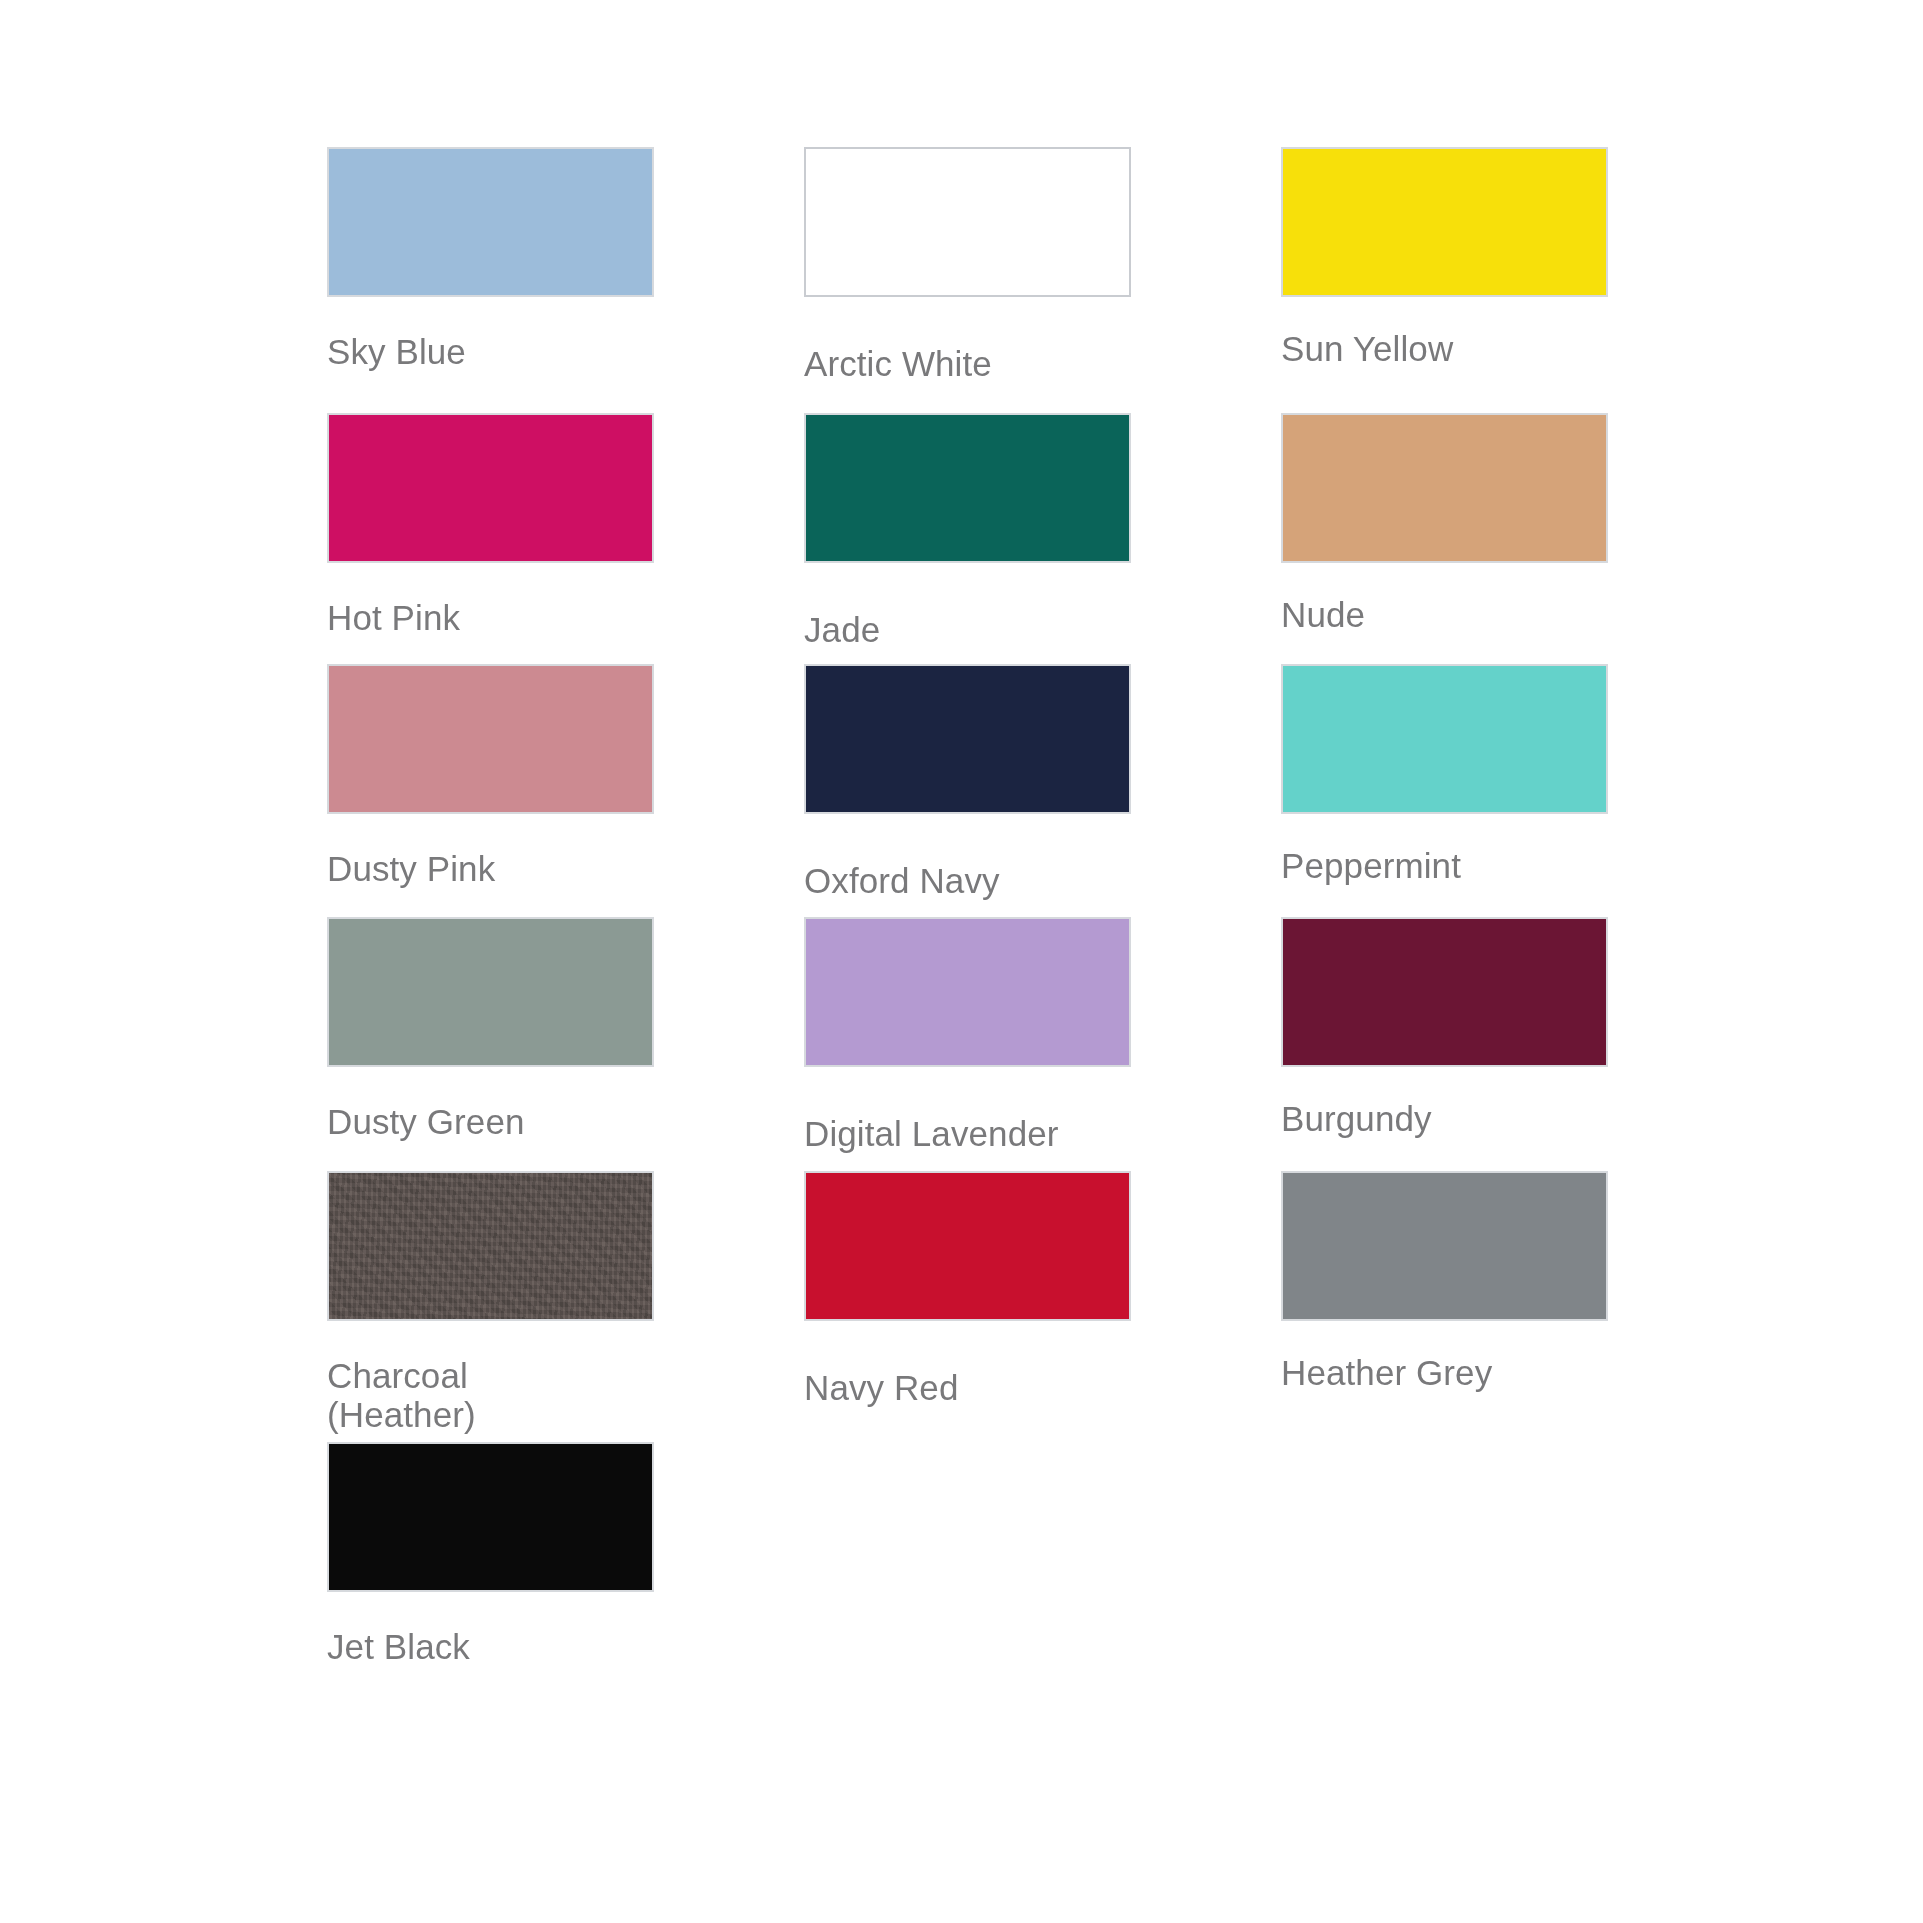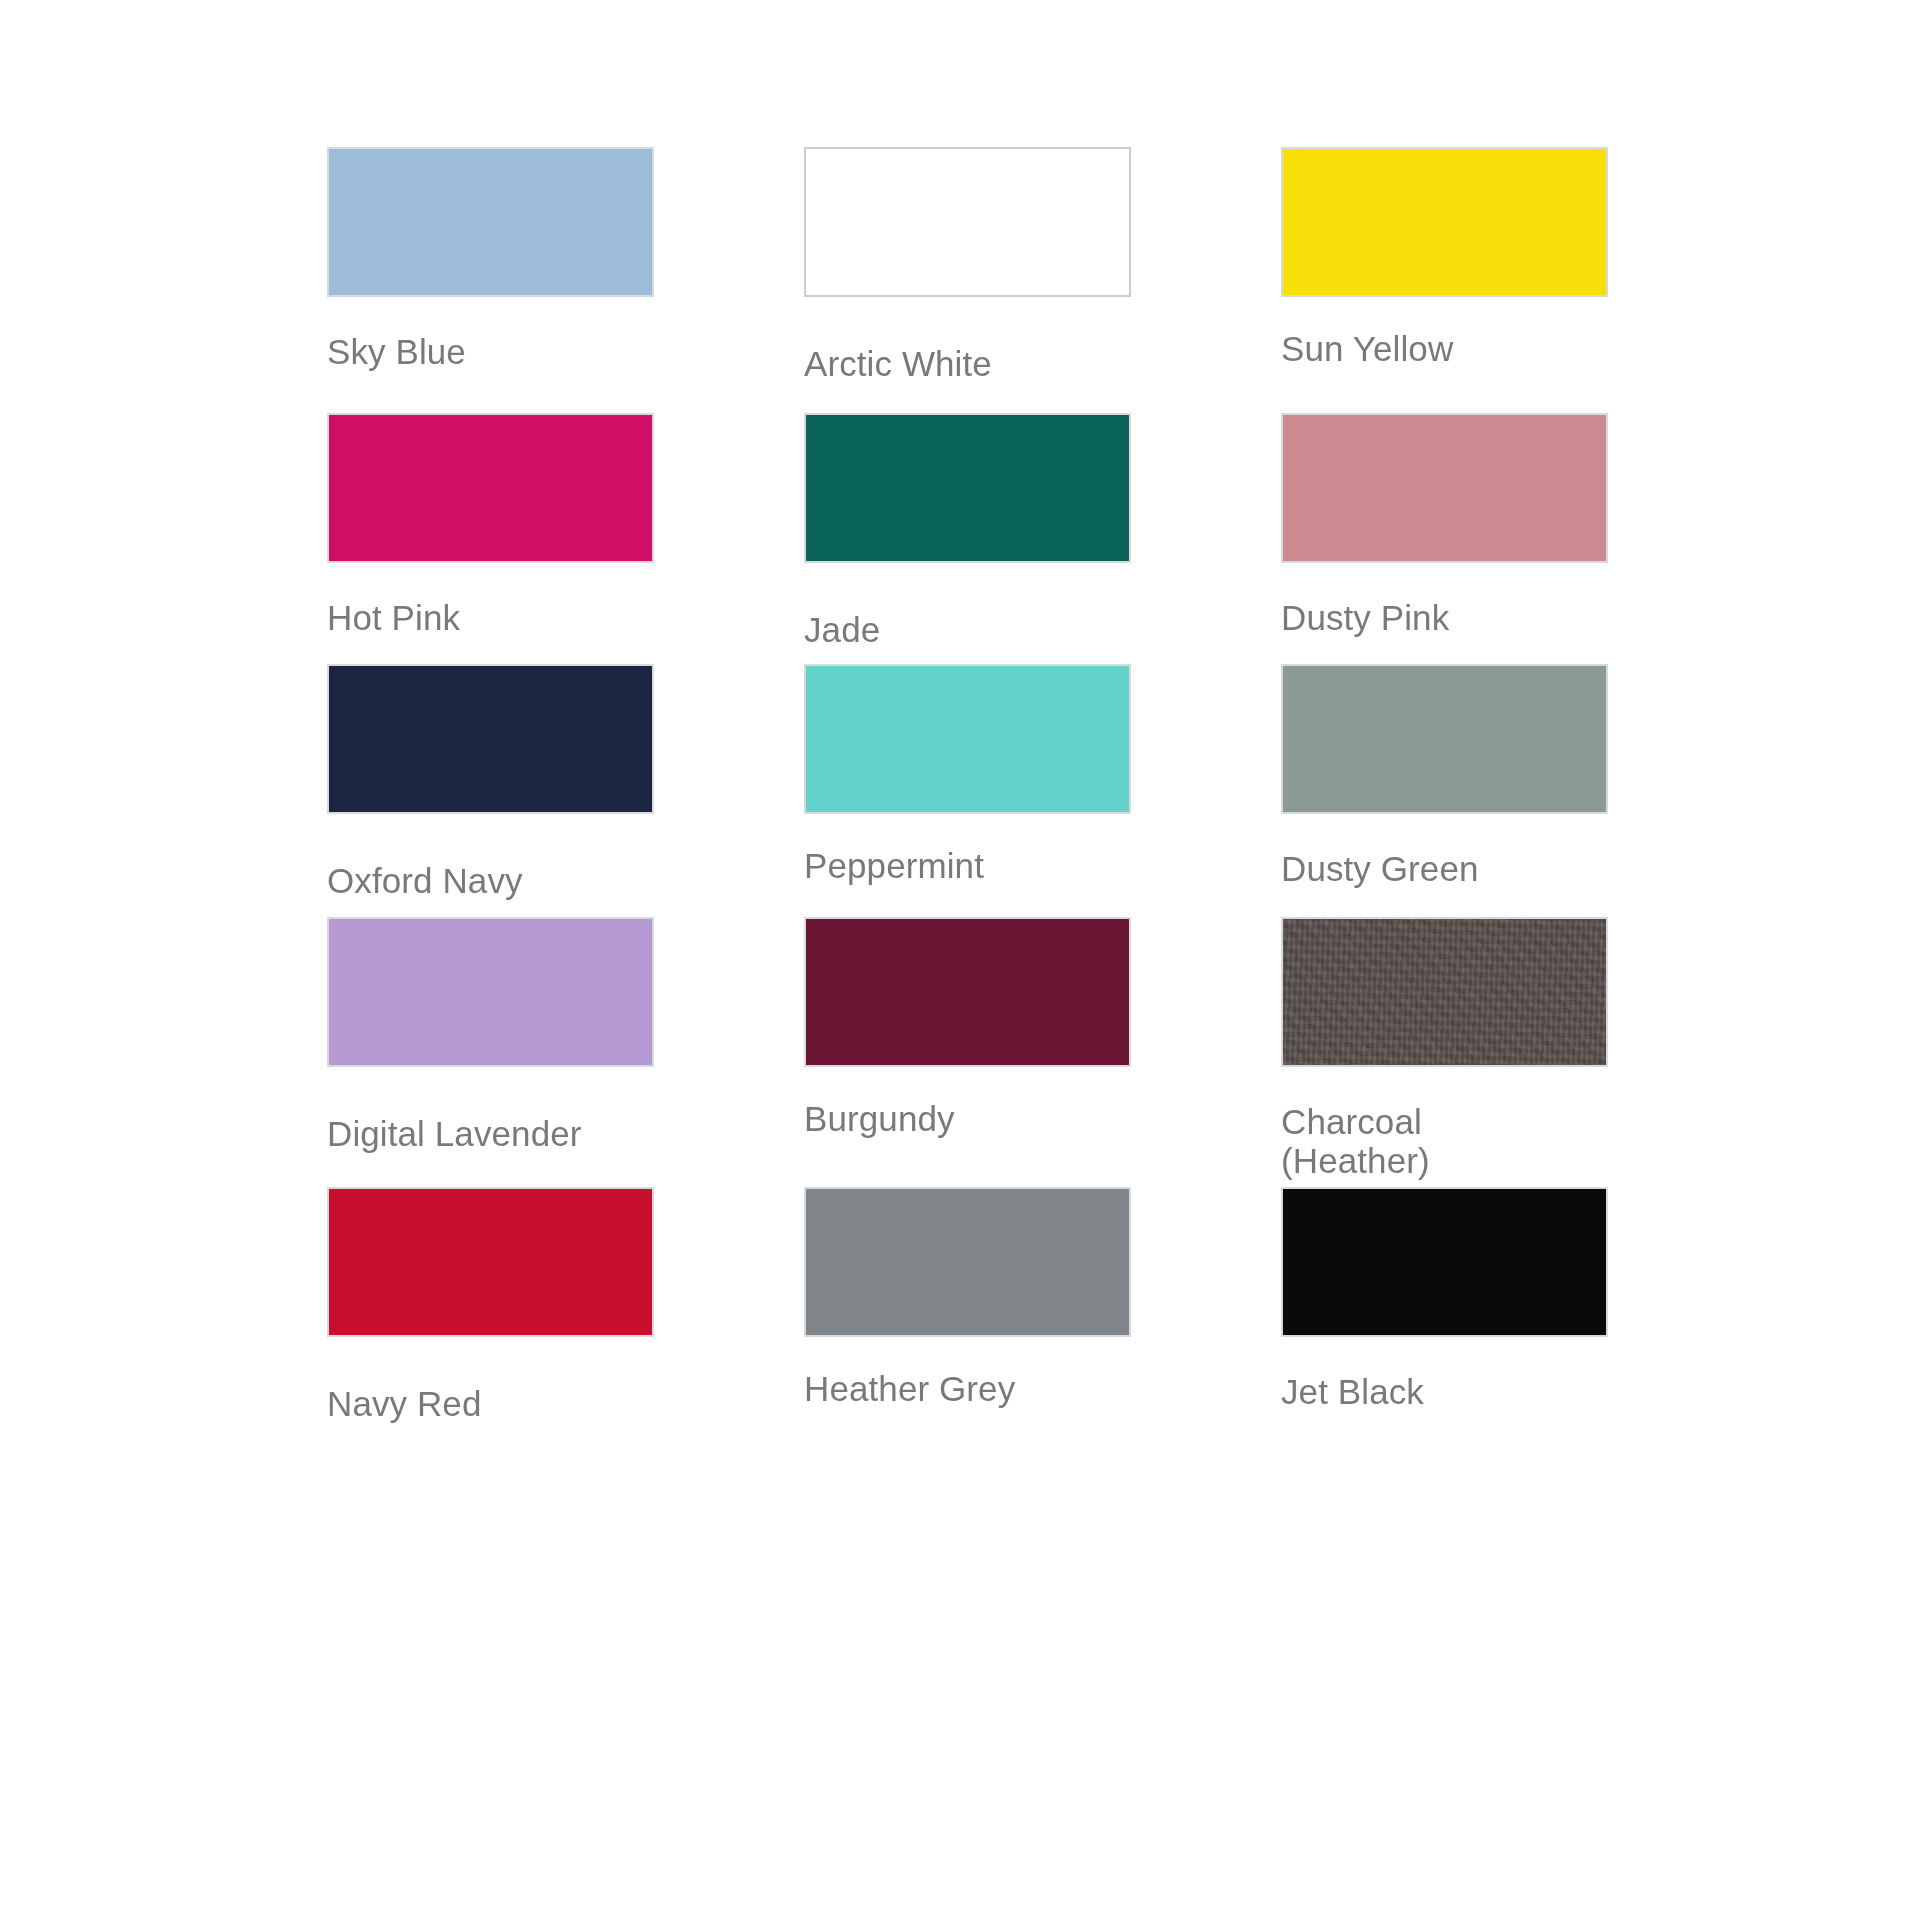--- a/index.html
+++ b/index.html
@@ -112,20 +112,24 @@
         <div class="swatch-label">Sun Yellow</div>
       </div>
       <div class="swatch-cell row-2 col-1">
         <div class="swatch-chip" style="background-color: rgb(206, 15, 99); border-color: rgb(214, 217, 221);"></div>
         <div class="swatch-label">Hot Pink</div>
       </div>
       <div class="swatch-cell row-2 col-2">
         <div class="swatch-chip" style="background-color: rgb(10, 100, 89); border-color: rgb(214, 217, 221);"></div>
         <div class="swatch-label">Jade</div>
       </div>
+      <div class="swatch-cell row-2 col-3">
+        <div class="swatch-chip" style="background-color: rgb(213, 163, 121); border-color: rgb(214, 217, 221);"></div>
+        <div class="swatch-label">Nude</div>
+      </div>
       <div class="swatch-cell row-3 col-1">
         <div class="swatch-chip" style="background-color: rgb(204, 138, 145); border-color: rgb(214, 217, 221);"></div>
         <div class="swatch-label">Dusty Pink</div>
       </div>
       <div class="swatch-cell row-3 col-2">
         <div class="swatch-chip" style="background-color: rgb(27, 36, 65); border-color: rgb(214, 217, 221);"></div>
         <div class="swatch-label">Oxford Navy</div>
       </div>
       <div class="swatch-cell row-3 col-3">
         <div class="swatch-chip" style="background-color: rgb(100, 210, 202); border-color: rgb(214, 217, 221);"></div>

